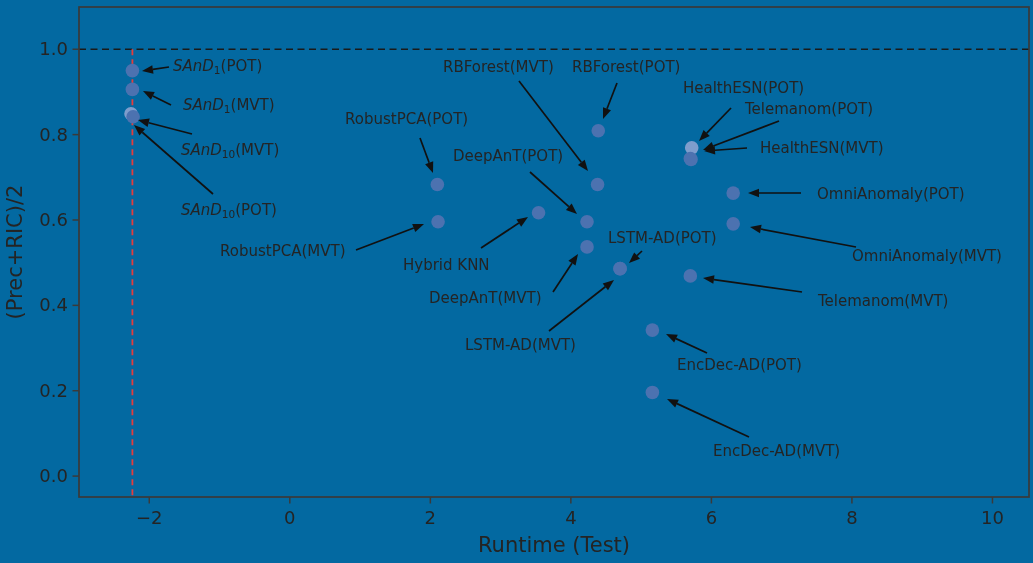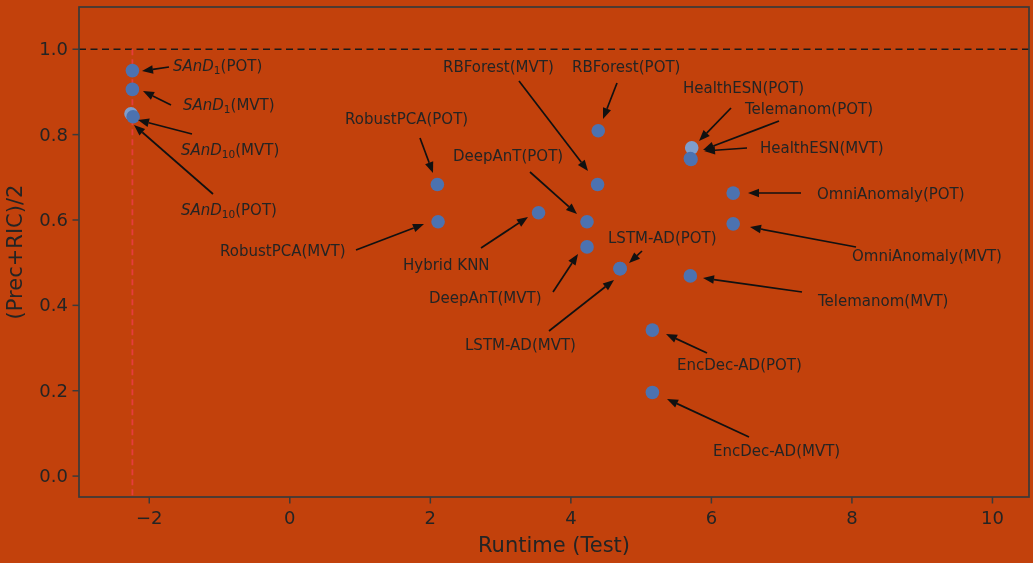--- a/index.html
+++ b/index.html
@@ -1,17 +1,17 @@
 <!DOCTYPE html>
 <html><head>
 <meta charset="utf-8">
 <style>
   html,body{margin:0;padding:0;background:#ffffff;}
   body{width:1033px;height:563px;font-family:"DejaVu Sans",sans-serif;}
-  #figure{position:relative;width:1033px;height:563px;background:#c2410c;overflow:hidden;}
+  #figure{position:relative;width:1033px;height:563px;background:#0369a1;overflow:hidden;}
   svg{display:block;}
   svg text{fill:#242424;}
 </style>
 </head>
 <body>
 
 <div id="figure">
   <svg id="chart" width="1033" height="563" viewBox="0 0 1033 563" xmlns="http://www.w3.org/2000/svg">
       <line x1="79" y1="49.256097560975604" x2="1029" y2="49.256097560975604" stroke="#1a1a1a" stroke-width="1.6" stroke-dasharray="7 4.5"></line>
       <line x1="132.4023668639053" y1="49.256097560975604" x2="132.4023668639053" y2="497" stroke="#e43d3d" stroke-width="1.8" stroke-dasharray="6 4"></line>

